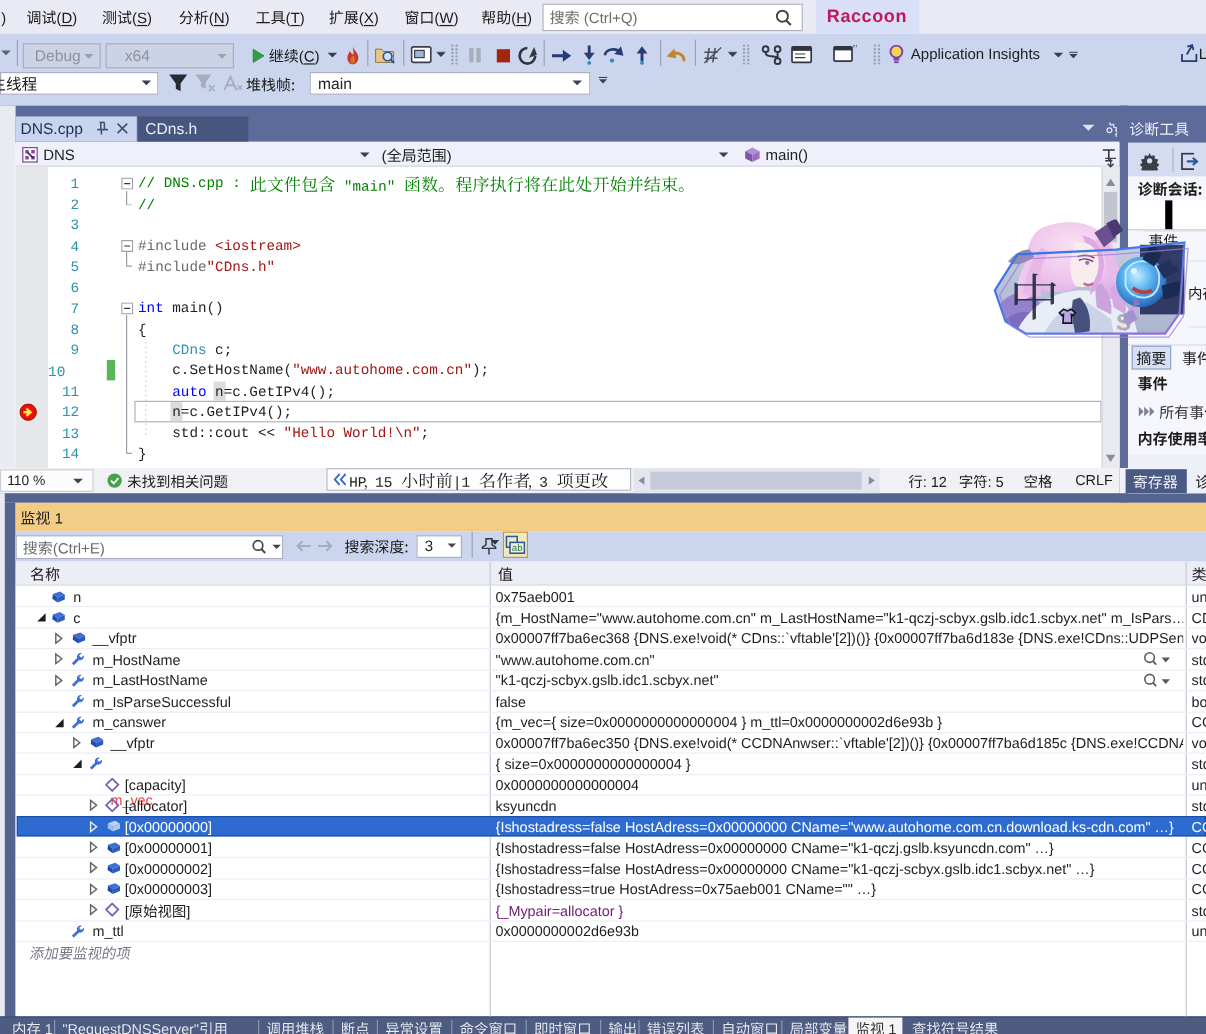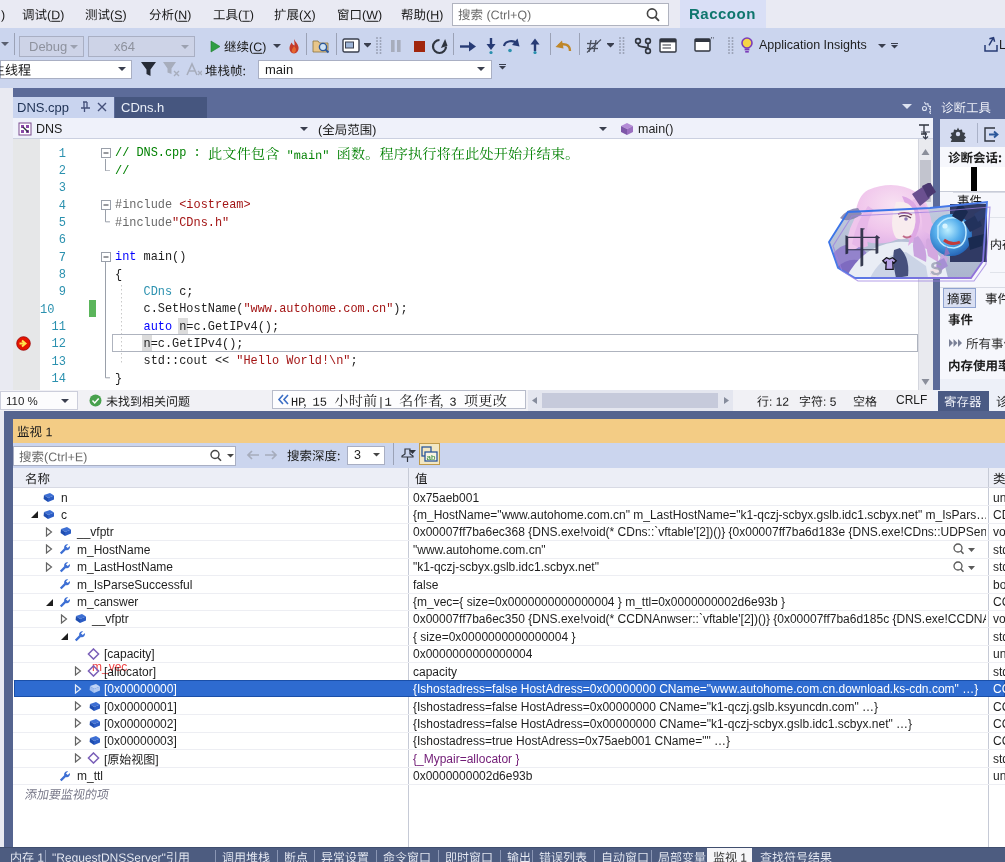--- a/index.html
+++ b/index.html
@@ -107,32 +107,32 @@
         <path transform="translate(52.1,12.25) scale(0.00610,-0.00610)" d="M671 608V180H524V608H100V754H524V1182H671V754H1095V608Z"></path>
         <path transform="translate(59.4,12.25) scale(0.00610,-0.00610)" d="M1495 711Q1495 413 1345 221Q1195 29 928 -6Q969 -132 1035.5 -188Q1102 -244 1204 -244Q1259 -244 1319 -231V-365Q1226 -387 1141 -387Q990 -387 892.5 -301.5Q795 -216 733 -16Q535 -6 391.5 84.5Q248 175 172.5 336.5Q97 498 97 711Q97 1049 282 1239.5Q467 1430 797 1430Q1012 1430 1170 1344.5Q1328 1259 1411.5 1096Q1495 933 1495 711ZM1300 711Q1300 974 1168.5 1124Q1037 1274 797 1274Q555 1274 423 1126Q291 978 291 711Q291 446 424.5 290.5Q558 135 795 135Q1039 135 1169.5 285.5Q1300 436 1300 711Z"></path>
         <path transform="translate(69.1,12.25) scale(0.00610,-0.00610)" d="M555 528Q555 239 464.5 9Q374 -221 186 -424H12Q200 -214 287 18.5Q374 251 374 530Q374 809 286.5 1042Q199 1275 12 1484H186Q375 1280 465 1049.5Q555 819 555 532Z"></path>
       </g>
     </svg></div>
 <svg style="position:absolute;left:645px;top:7px" width="16" height="16" viewBox="0 0 16 16">
     <circle cx="7" cy="6.5" r="4.6" fill="none" stroke="#454545" stroke-width="1.6"></circle>
     <line x1="10.2" y1="10" x2="14" y2="13.8" stroke="#454545" stroke-width="1.8"></line>
   </svg>
 <div style="position:absolute;left:680px;top:0px;width:86px;height:28px;background:#D9DFF6"></div>
-<div style="position:absolute;left:689px;top:5px;font:bold 15px 'Liberation Sans',sans-serif;color:#0f766e;white-space:pre;letter-spacing:0.5px;">Raccoon</div>
+<div style="position:absolute;left:689px;top:5px;font:bold 15px 'Liberation Sans',sans-serif;color:#be185d;white-space:pre;letter-spacing:0.5px;">Raccoon</div>
 <svg style="position:absolute;left:0px;top:38px" width="16" height="14" viewBox="0 0 16 14">
     <path d="M1 4 l4 4 4-4z" fill="#5a6070"></path>
   </svg>
 <div style="position:absolute;left:14px;top:33px;width:1px;height:22px;background:#9BA2B6"></div>
 <div style="position:absolute;left:19px;top:36px;width:65px;height:21px;background:#CDD3E7;border:1px solid #A9AFC3"></div>
 <div style="position:absolute;left:29px;top:39px;font:normal 13px 'Liberation Sans',sans-serif;color:#8E929E;white-space:pre;">Debug</div>
 <svg style="position:absolute;left:69px;top:44px" width="12" height="8" viewBox="0 0 12 8">
     <path d="M1 1 l4 4 4-4z" fill="#9CA1B0"></path>
   </svg>
 <div style="position:absolute;left:88px;top:36px;width:107px;height:21px;background:#CDD3E7;border:1px solid #A9AFC3"></div>
-<div style="position:absolute;left:114px;top:39px;font:normal 13px 'Liberation Sans',sans-serif;color:#8E929E;white-space:pre;">x64</div>
+<div style="position:absolute;left:104px;top:39px;font:normal 13px 'Liberation Sans',sans-serif;color:#8E929E;white-space:pre;">x64</div>
 <svg style="position:absolute;left:180px;top:44px" width="12" height="8" viewBox="0 0 12 8">
     <path d="M1 1 l4 4 4-4z" fill="#9CA1B0"></path>
   </svg>
 <svg style="position:absolute;left:209px;top:40px" width="13" height="13" viewBox="0 0 13 13">
     <path d="M2 1 L11 6.5 L2 12 Z" fill="#2F9E44" stroke="#1E7E2E" stroke-width=".6"></path>
   </svg>
 <div style="position:absolute;left:224px;top:39px;width:42.9px;height:15.6px"><svg width="42.9" height="15.6" viewBox="0 0 42.9 15.6">
       <g fill="#1e1e1e">
         <path transform="translate(0.0,12.25) scale(0.01250,-0.01250)" d="M42 57 56 -13C146 9 267 39 382 68L376 131C251 102 125 73 42 57ZM867 770C851 713 819 631 794 580L841 563C868 612 901 688 928 752ZM530 755C553 694 580 615 591 563L645 580C633 630 605 708 581 769ZM415 800V-27H953V40H484V800ZM60 423C75 430 98 436 220 452C176 387 136 335 118 315C88 279 65 253 44 249C51 231 63 197 67 182C87 194 121 204 370 254C369 269 368 298 370 317L170 281C247 371 321 481 384 592L323 628C305 591 283 553 262 518L134 504C191 591 247 703 288 809L217 841C181 720 113 589 90 556C70 521 53 498 36 493C45 474 56 438 60 423ZM694 832V521H512V456H673C633 365 571 269 513 215C524 198 540 171 546 153C600 205 654 293 694 383V78H758V383C806 319 870 229 894 185L941 237C915 272 805 408 761 456H945V521H758V832Z"></path>
         <path transform="translate(12.5,12.25) scale(0.01250,-0.01250)" d="M474 452C518 426 571 388 597 359L633 401C607 429 553 466 509 489ZM401 361C448 335 503 293 529 264L566 307C538 336 483 375 437 400ZM689 105C768 51 863 -29 908 -82L957 -35C910 17 813 94 735 146ZM43 58 60 -12C145 20 256 63 361 103L349 165C235 124 120 82 43 58ZM401 593V528H851C837 485 821 441 807 410L867 394C890 442 916 517 937 584L889 596L877 593H693V683H885V747H693V840H619V747H438V683H619V593ZM648 489V370C648 333 646 292 636 251H380V185H613C576 109 504 34 361 -26C375 -40 396 -65 405 -82C576 -8 655 88 690 185H939V251H708C716 291 718 331 718 368V489ZM61 423C75 430 98 436 215 451C173 386 135 334 118 314C88 276 66 250 46 246C53 229 64 196 68 182C87 196 120 207 354 271C352 285 350 314 350 334L176 291C246 380 315 487 372 594L313 628C296 590 275 552 254 516L135 504C194 591 253 701 296 808L231 838C190 717 118 586 95 552C73 518 56 494 38 490C46 471 57 437 61 423Z"></path>
@@ -947,21 +947,21 @@
 <div style="position:absolute;left:413px;top:647.28px;font:normal 12px 'Liberation Sans',sans-serif;color:#1e1e1e;white-space:pre;max-width:573px;overflow:hidden;">0x0000000000000004</div>
 <div style="position:absolute;left:993px;top:647.28px;font:normal 12px 'Liberation Sans',sans-serif;color:#1e1e1e;white-space:pre;max-width:12px;overflow:hidden;white-space:nowrap;">unsig</div>
 <div style="position:absolute;left:13px;top:679.62px;width:992px;height:0.8px;background:#EDEEF3"></div>
 <svg style="position:absolute;left:74px;top:666.2px" width="8" height="10" viewBox="0 0 8 10">
     <path d="M1.5 1 L6.5 5 L1.5 9Z" fill="none" stroke="#646464" stroke-width="1.2"></path>
   </svg>
 <svg style="position:absolute;left:87px;top:665.2px" width="13" height="12" viewBox="0 0 13 13">
     <path d="M6.5 1 L12 6.5 L6.5 12 L1 6.5Z" fill="none" stroke="#7A5FB8" stroke-width="1.6"></path>
   </svg>
 <div style="position:absolute;left:104px;top:664.7px;font:normal 12px 'Liberation Sans',sans-serif;color:#1e1e1e;white-space:pre;">[allocator]</div>
-<div style="position:absolute;left:413px;top:664.7px;font:normal 12px 'Liberation Sans',sans-serif;color:#1e1e1e;white-space:pre;max-width:573px;overflow:hidden;">capacity</div>
+<div style="position:absolute;left:413px;top:664.7px;font:normal 12px 'Liberation Sans',sans-serif;color:#1e1e1e;white-space:pre;max-width:573px;overflow:hidden;">ksyuncdn</div>
 <div style="position:absolute;left:993px;top:664.7px;font:normal 12px 'Liberation Sans',sans-serif;color:#1e1e1e;white-space:pre;max-width:12px;overflow:hidden;white-space:nowrap;">std::</div>
 <div style="position:absolute;left:14px;top:679.62px;width:991px;height:17.42px;background:#2E6BD0;border:1px solid #1A4FA8"></div>
 <svg style="position:absolute;left:74px;top:683.62px" width="8" height="10" viewBox="0 0 8 10">
     <path d="M1.5 1 L6.5 5 L1.5 9Z" fill="none" stroke="#E8EEF8" stroke-width="1.2"></path>
   </svg>
 <svg style="position:absolute;left:87px;top:683.12px" width="14" height="11" viewBox="0 0 14 11">
     <path d="M3 3 L9 1 L13 3.5 L7 6Z" fill="#BFD4F5"></path>
     <path d="M3 3 L7 6 L7 10 L2.6 7Z" fill="#9FBCEE"></path>
     <path d="M13 3.5 L7 6 L7 10 L13 7.5Z" fill="#AFC8F2"></path>
   </svg>

